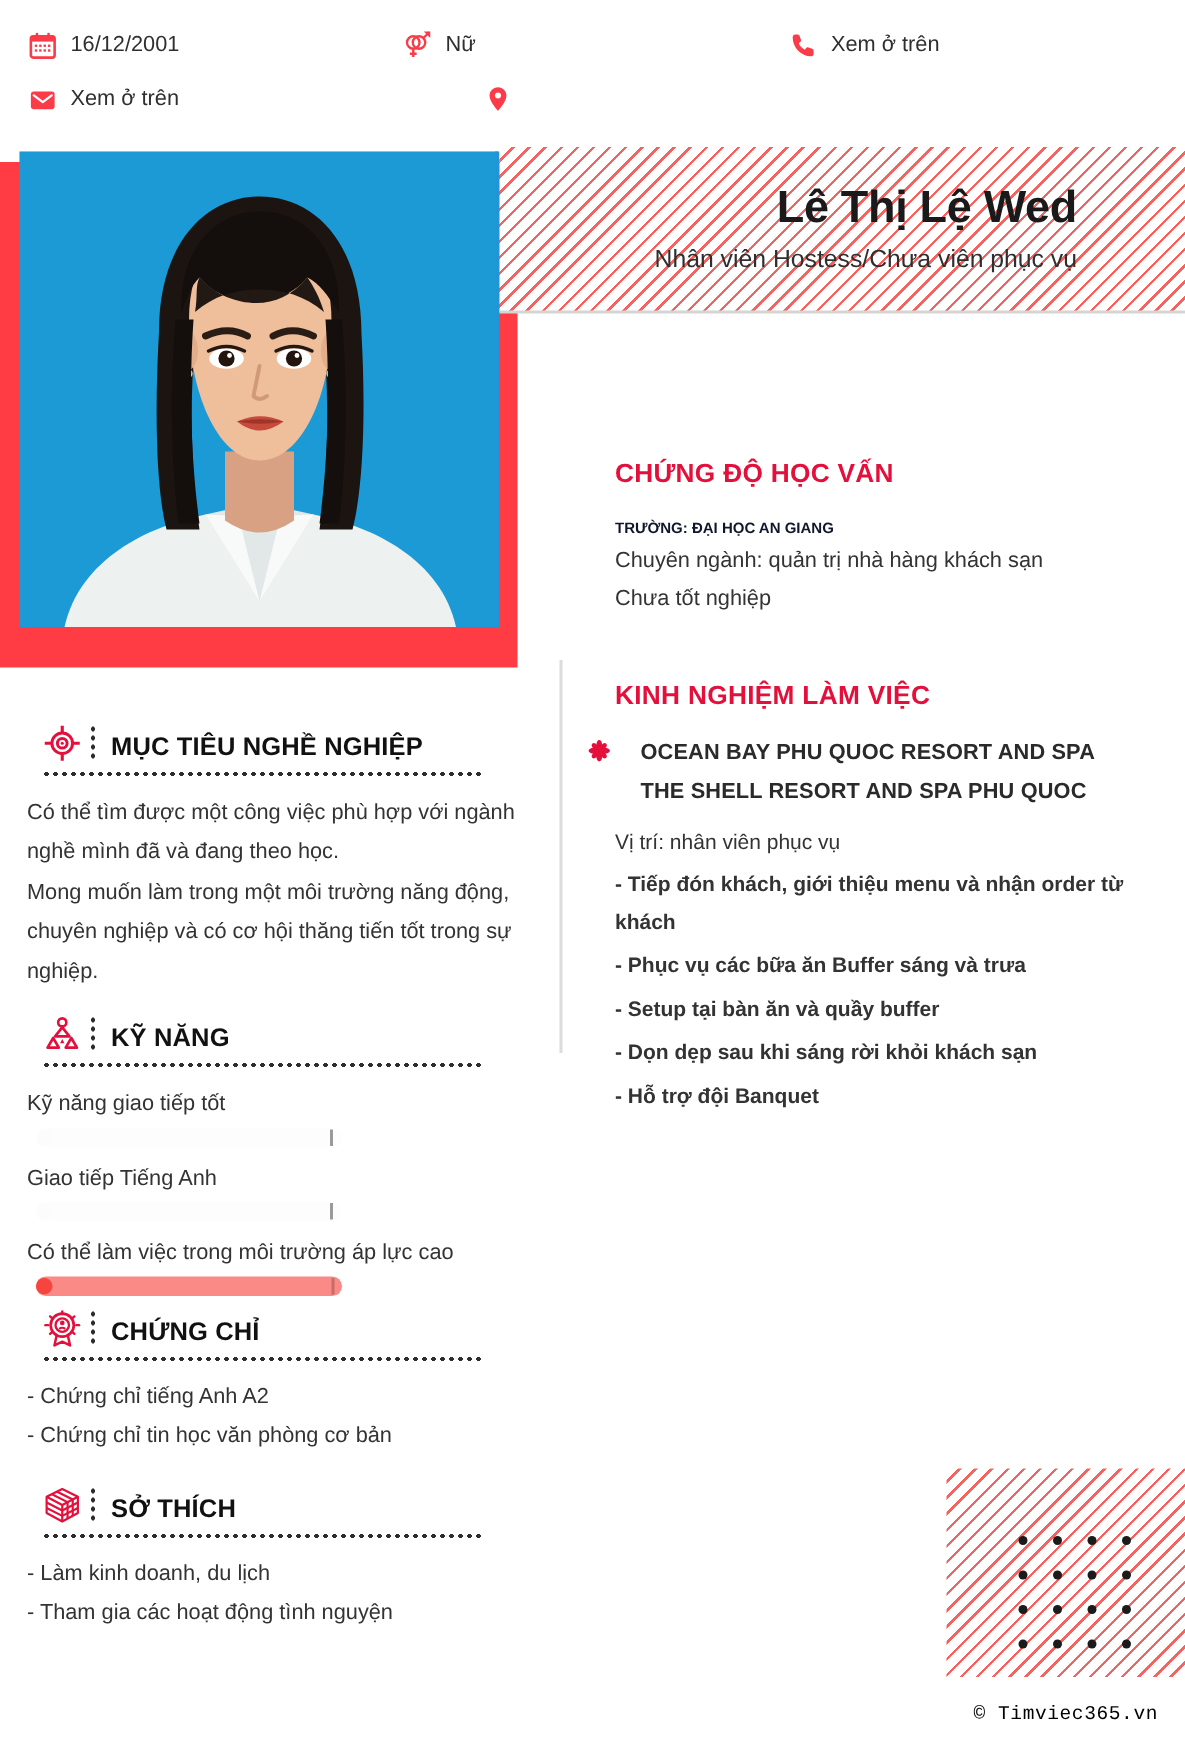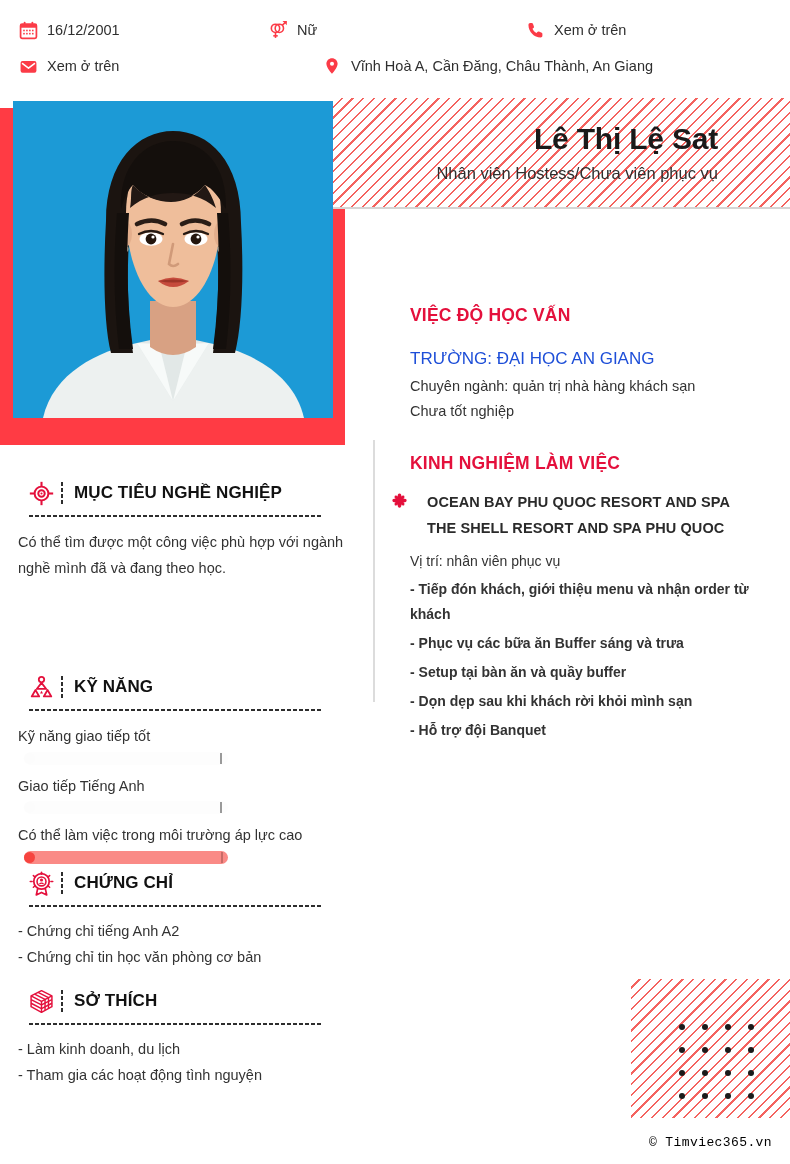--- a/index.html
+++ b/index.html
@@ -122,21 +122,21 @@
   }
 
   
   .sec-left { position: absolute; left: 18px; width: 330px; }
   .sec-head {
     position: relative;
     height: 40px;
   }
   .sec-head-row {
     display: flex;
-    align-items: center;
+    align-items: flex-end;
     height: 30px;
     padding-left: 10px;
   }
   .sec-ico {
     width: 26px; height: 26px;
     flex: 0 0 26px;
     display: inline-flex;
     align-items: center;
     justify-content: center;
   }
@@ -213,23 +213,23 @@
   
   .sec-right { position: absolute; left: 410px; width: 370px; }
   .sec-title-red {
     font-size: 17.5px;
     font-weight: bold;
     color: #E4103C;
     letter-spacing: 0.2px;
     line-height: 1.2;
   }
   .edu-school {
-    font-size: 17px;
-    font-weight: normal;
-    color: #1d4ed8;
+    font-size: 10px;
+    font-weight: bold;
+    color: #0f172a;
     line-height: 1.75;
   }
   .edu-line {
     font-size: 14.5px;
     color: #333333;
     line-height: 1.75;
   }
   .exp-head-row {
     display: flex;
     align-items: flex-start;
@@ -353,21 +353,20 @@
       <span>Xem ở trên</span>
     </div>
 
     <div class="contact-item ci-addr">
       <span class="ci-ico">
         <svg width="18" height="20" viewBox="0 0 24 24">
           <path d="M12 1.6c-4.2 0-7.5 3.3-7.5 7.4 0 5.5 7.5 13.4 7.5 13.4s7.5-7.9 7.5-13.4c0-4.1-3.3-7.4-7.5-7.4z" fill="#FB3B47"></path>
           <circle cx="12" cy="8.9" r="2.7" fill="#ffffff"></circle>
         </svg>
       </span>
-      <span>Vĩnh Hoà A, Cần Đăng, Châu Thành, An Giang</span>
     </div>
   </div>
 
   <div class="photo-red-block"></div>
 
   <div class="photo-frame">
     <svg class="portrait" viewBox="0 0 319 317" preserveAspectRatio="xMidYMid slice">
       <rect x="0" y="0" width="319" height="317" fill="#1C9AD6"></rect>
 
       <path d="M30 317 C40 272 85 250 124 242 L196 242 C236 250 281 272 291 317 Z" fill="#EDF1F0"></path>
@@ -408,29 +407,29 @@
       <path d="M160 143 L156 163 Q160 167 165 163" stroke="#D09A79" stroke-width="2.6" fill="none" stroke-linecap="round"></path>
 
       <path d="M145 180 Q160 173 176 180 Q160 192 145 180 Z" fill="#C64B3C"></path>
       <path d="M145 180 Q160 177 176 180 Q160 183 145 180 Z" fill="#9E3528"></path>
     </svg>
   </div>
   <div class="blue-edge"></div>
 
   <div class="hatch-header"></div>
   <div class="header-text">
-    <div class="cv-name">Lê Thị Lệ Sat</div>
+    <div class="cv-name">Lê Thị Lệ Wed</div>
     <div class="cv-role">Nhân viên Hostess/Chưa viên phục vụ</div>
   </div>
   <div class="header-rule"></div>
 
   <div class="col-divider"></div>
 
   <div class="sec-right" style="top:305px;">
-    <div class="sec-title-red">VIỆC ĐỘ HỌC VẤN</div>
+    <div class="sec-title-red">CHỨNG ĐỘ HỌC VẤN</div>
     <div style="margin-top:18px;">
       <div class="edu-school">TRƯỜNG: ĐẠI HỌC AN GIANG</div>
       <div class="edu-line">Chuyên ngành: quản trị nhà hàng khách sạn</div>
       <div class="edu-line">Chưa tốt nghiệp</div>
     </div>
   </div>
 
   <div class="sec-right" style="top:453px;">
     <div class="sec-title-red">KINH NGHIỆM LÀM VIỆC</div>
     <div class="exp-head-row" style="margin-top:16px;">
@@ -452,21 +451,21 @@
       <div>
         <div class="exp-company">OCEAN BAY PHU QUOC RESORT AND SPA</div>
         <div class="exp-company">THE SHELL RESORT AND SPA PHU QUOC</div>
       </div>
     </div>
     <div class="exp-pos">Vị trí: nhân viên phục vụ</div>
     <div>
       <div class="exp-bullet">-  Tiếp đón khách, giới thiệu menu và nhận order từ khách</div>
       <div class="exp-bullet">- Phục vụ các bữa ăn Buffer sáng và trưa</div>
       <div class="exp-bullet">- Setup tại bàn ăn và quầy buffer</div>
-      <div class="exp-bullet">- Dọn dẹp sau khi khách rời khỏi mình sạn</div>
+      <div class="exp-bullet">- Dọn dẹp sau khi sáng rời khỏi khách sạn</div>
       <div class="exp-bullet">- Hỗ trợ đội Banquet</div>
     </div>
   </div>
 
   <div class="sec-left" style="top:478px;">
     <div class="sec-head">
       <div class="sec-head-row">
         <span class="sec-ico">
           <svg width="25" height="25" viewBox="0 0 24 24">
             <circle cx="12" cy="12" r="6.6" fill="none" stroke="#E4103C" stroke-width="1.9"></circle>
@@ -478,20 +477,21 @@
             <line x1="19" y1="12" x2="23.2" y2="12" stroke="#E4103C" stroke-width="2"></line>
           </svg>
         </span>
         <span class="sec-dots-v"></span>
         <span class="sec-title">MỤC TIÊU NGHỀ NGHIỆP</span>
       </div>
       <span class="sec-dots-h"></span>
     </div>
     <div class="body-text" style="margin-top:11px;">
       <p>Có thể tìm được một công việc phù hợp với ngành nghề mình đã và đang theo học.</p>
+      <p>Mong muốn làm trong một môi trường năng động, chuyên nghiệp và có cơ hội thăng tiến tốt trong sự nghiệp.</p>
     </div>
   </div>
 
   <div class="sec-left" style="top:672px;">
     <div class="sec-head">
       <div class="sec-head-row">
         <span class="sec-ico">
           <svg width="25" height="25" viewBox="0 0 24 24">
             <circle cx="12" cy="4.4" r="2.6" fill="none" stroke="#E4103C" stroke-width="1.7"></circle>
             <path d="M12 7.6 L7.4 13.4 L16.6 13.4 Z" fill="none" stroke="#E4103C" stroke-width="1.7" stroke-linejoin="round"></path>

